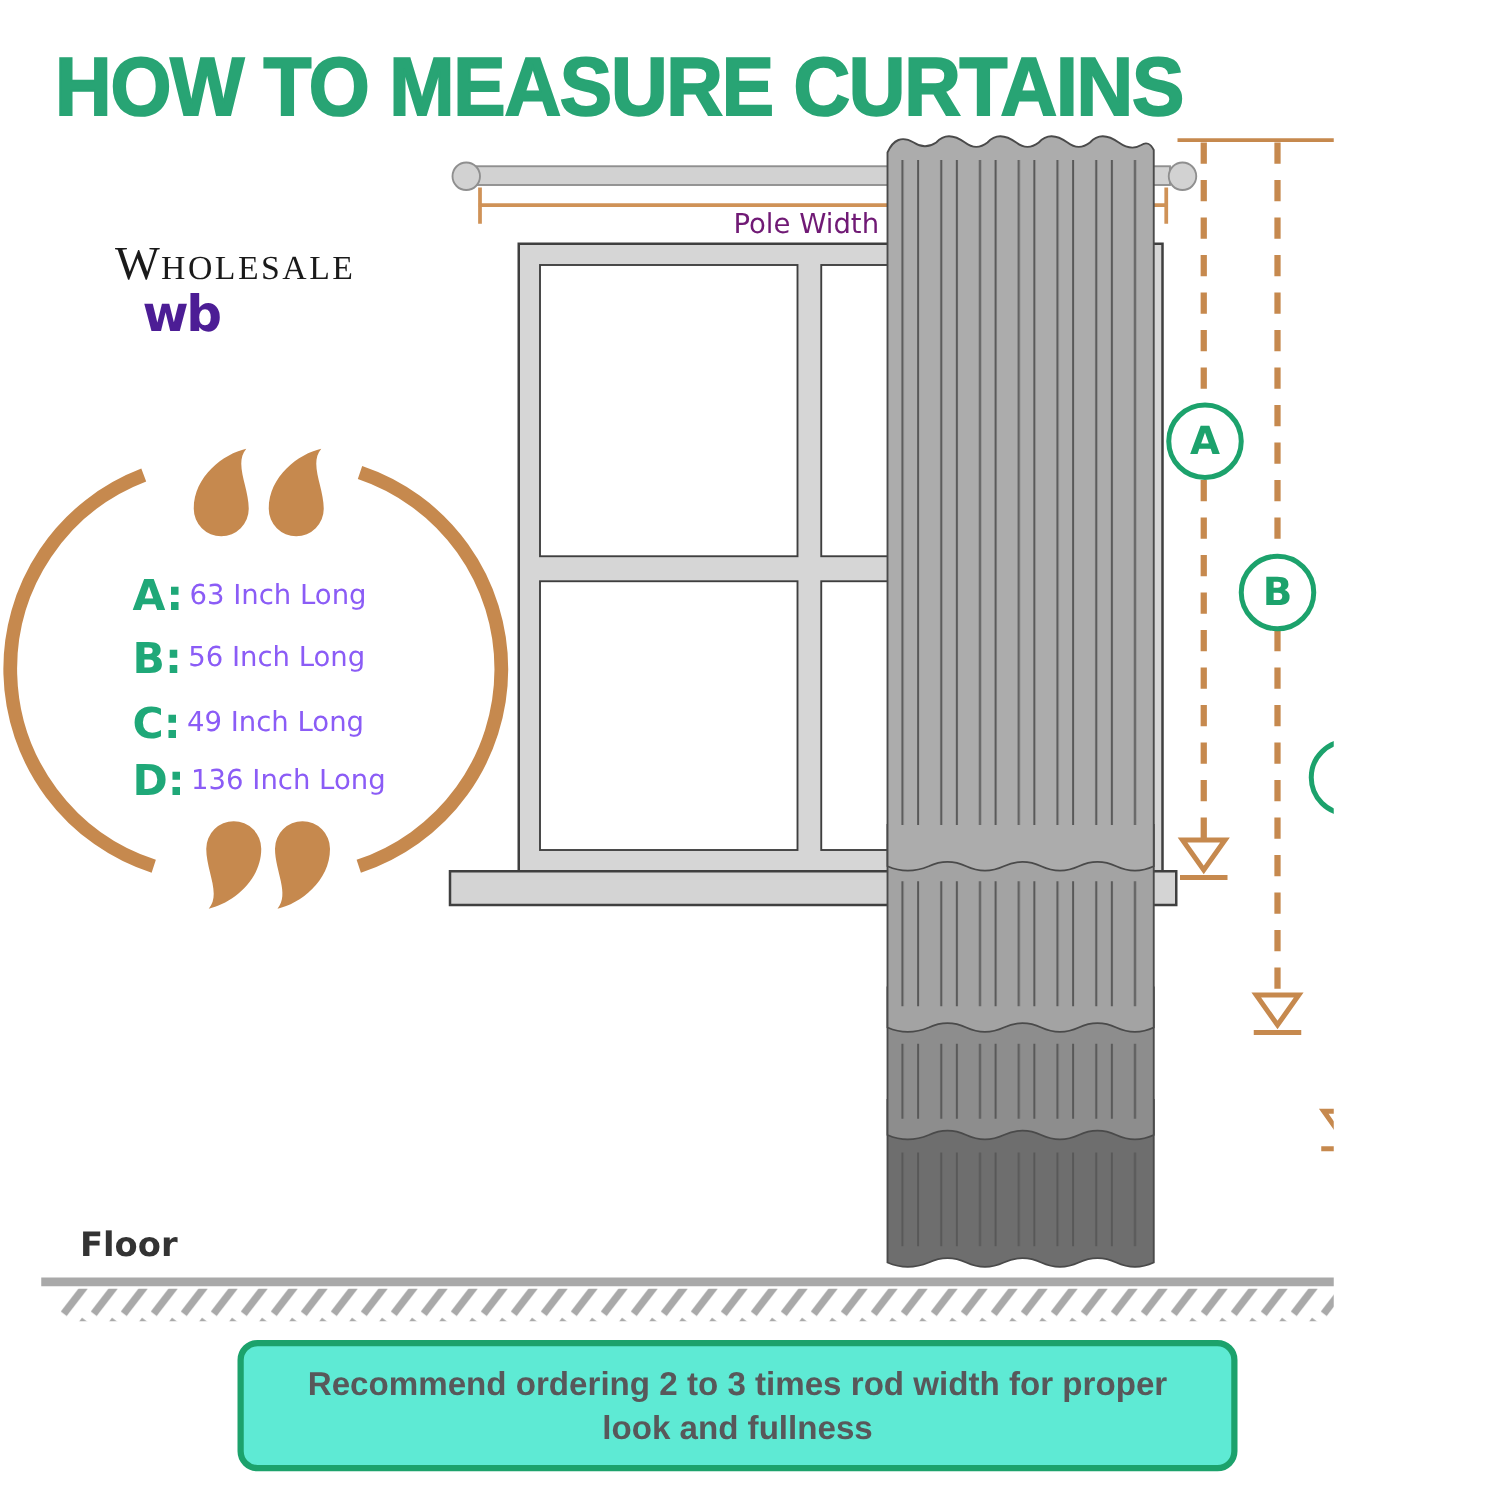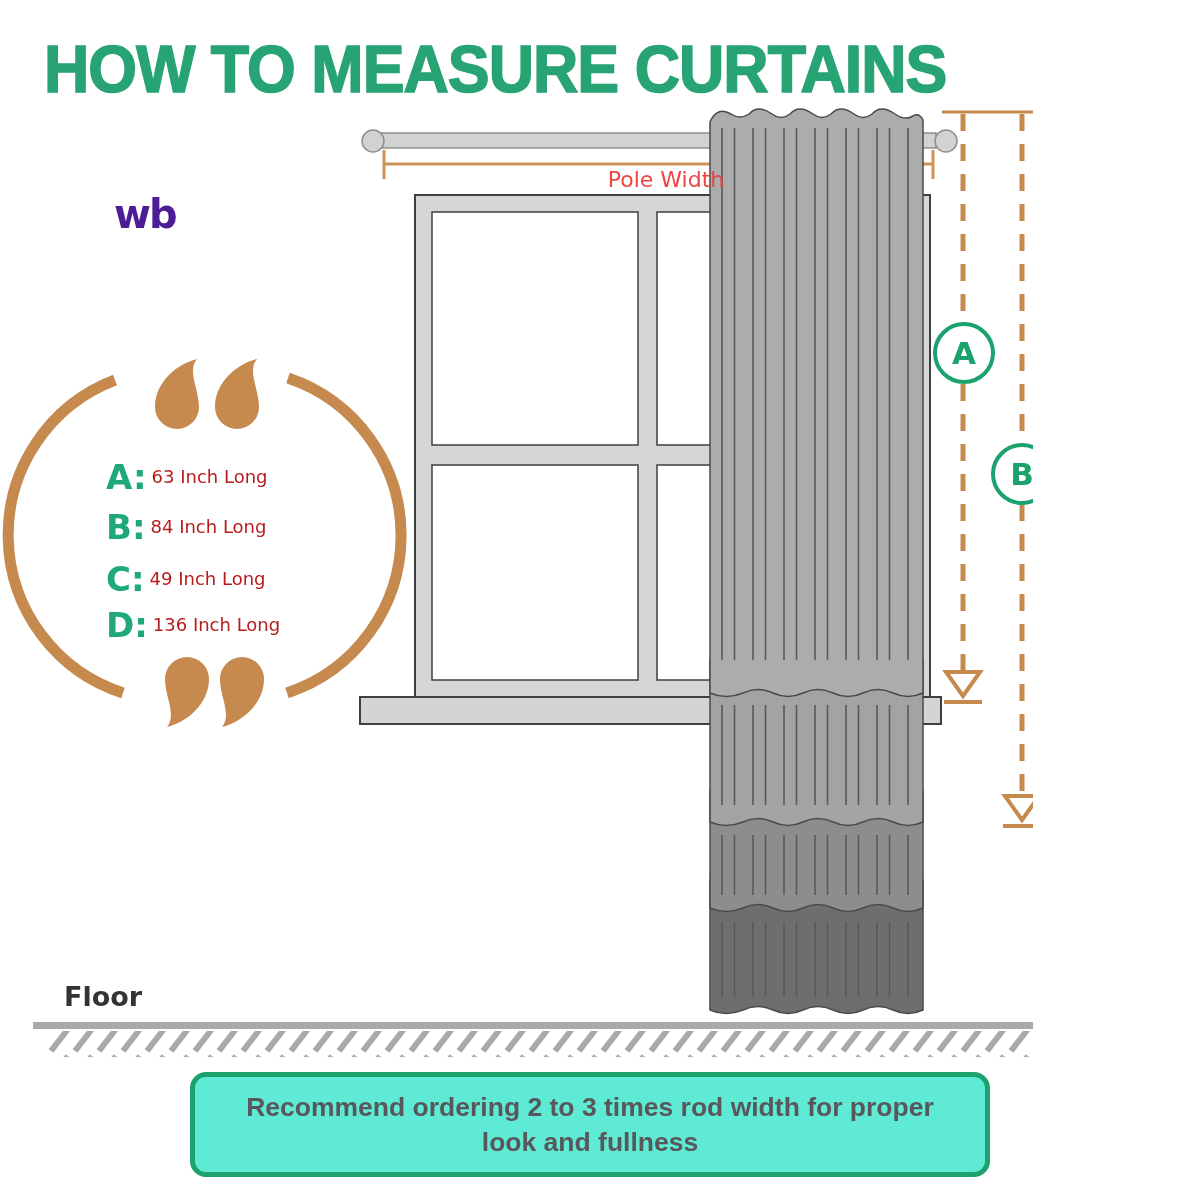--- a/index.html
+++ b/index.html
@@ -1,44 +1,45 @@
 <!DOCTYPE html>
 <html><head>
 <meta charset="utf-8">
 <style>
   html,body{margin:0;padding:0;background:#ffffff;}
   .canvas{
     position:relative;width:1033px;height:1200px;background:#ffffff;overflow:hidden;
     font-family:"DejaVu Sans",sans-serif;
+    padding-left:34px;
   }
   .art{position:absolute;left:0;top:0;width:1200px;height:1200px;z-index:1;}
   .title{
     position:absolute;left:44px;top:36px;margin:0;z-index:2;
     font-family:"Liberation Sans",sans-serif;font-weight:900;font-size:66px;line-height:1;
     color:#28A474;letter-spacing:-1px;transform:scaleX(.95);transform-origin:left top;
     -webkit-text-stroke:1.6px #28A474;white-space:nowrap;
   }
   .logo{position:absolute;left:92px;top:192px;z-index:2;color:#1a1a1a;}
   .logo-line1{font-family:"Liberation Serif",serif;letter-spacing:1px;white-space:nowrap;}
   .lg-init{font-size:38px;line-height:1;}
   .lg-rest{font-size:27px;letter-spacing:2px;}
   .logo-line2{display:flex;align-items:baseline;margin-top:2px;margin-left:22px;white-space:nowrap;}
   .lg-mono{font-family:"DejaVu Sans",sans-serif;font-weight:700;font-size:40px;color:#4c1d95;letter-spacing:-2px;line-height:1;}
   .lg-name2{font-family:"Liberation Serif",serif;font-size:42px;color:#141414;margin-left:10px;line-height:1;}
   .pole-label{
-    position:absolute;left:576px;top:167px;width:180px;z-index:2;text-align:center;
-    font-size:22px;color:#ef4444;
+    position:absolute;left:555px;top:167px;width:180px;z-index:2;text-align:center;
+    font-size:22px;color:#701a75;
   }
   .size-row{position:absolute;display:flex;align-items:center;z-index:2;white-space:nowrap;}
   .size-row.r0{left:106px;top:460px;}
   .size-row.r1{left:106px;top:510px;}
   .size-row.r2{left:106px;top:562px;}
   .size-row.r3{left:106px;top:608px;}
   .size-letter{font-weight:700;font-size:34px;color:#1FA878;line-height:1;}
-  .size-value{font-size:18px;color:#b91c1c;margin-left:5px;line-height:1;}
+  .size-value{font-size:22px;color:#8b5cf6;margin-left:5px;line-height:1;}
   .badge{
     position:absolute;width:54px;height:54px;border:4px solid #1CA26C;border-radius:50%;
     background:#ffffff;display:flex;align-items:center;justify-content:center;z-index:2;
     font-weight:700;font-size:31px;color:#1CA26C;
   }
   .badge.bA{left:933px;top:322px;}
   .badge.bB{left:991px;top:443px;}
   .badge.bC{left:1047px;top:591px;}
   .badge.bD{left:1108px;top:723px;}
   .floor-label{position:absolute;left:64px;top:981px;z-index:2;font-weight:700;font-size:27px;color:#333333;text-align:right;}
@@ -52,20 +53,21 @@
   }
 </style>
 </head>
 <body>
 
 <div class="canvas">
 
   <h1 class="title">HOW TO MEASURE CURTAINS</h1>
 
   <div class="logo">
+    <div class="logo-line1"><span class="lg-init">W</span><span class="lg-rest">HOLESALE</span></div>
     <div class="logo-line2">
       <span class="lg-mono">wb</span>
     </div>
   </div>
 
   <svg class="art" viewBox="0 0 1200 1200">
     <defs>
       <pattern id="folds" width="31" height="8" patternUnits="userSpaceOnUse">
         <line x1="9" y1="0" x2="9" y2="8" stroke="#585858" stroke-width="1.6"></line>
         <line x1="21.5" y1="0" x2="21.5" y2="8" stroke="#585858" stroke-width="1.6"></line>
@@ -147,21 +149,21 @@
   </svg>
 
   <div class="pole-label">Pole Width</div>
 
   <div class="size-row r0">
     <span class="size-letter">A:</span>
     <span class="size-value">63 Inch Long</span>
   </div>
   <div class="size-row r1">
     <span class="size-letter">B:</span>
-    <span class="size-value">84 Inch Long</span>
+    <span class="size-value">56 Inch Long</span>
   </div>
   <div class="size-row r2">
     <span class="size-letter">C:</span>
     <span class="size-value">49 Inch Long</span>
   </div>
   <div class="size-row r3">
     <span class="size-letter">D:</span>
     <span class="size-value">136 Inch Long</span>
   </div>
 

